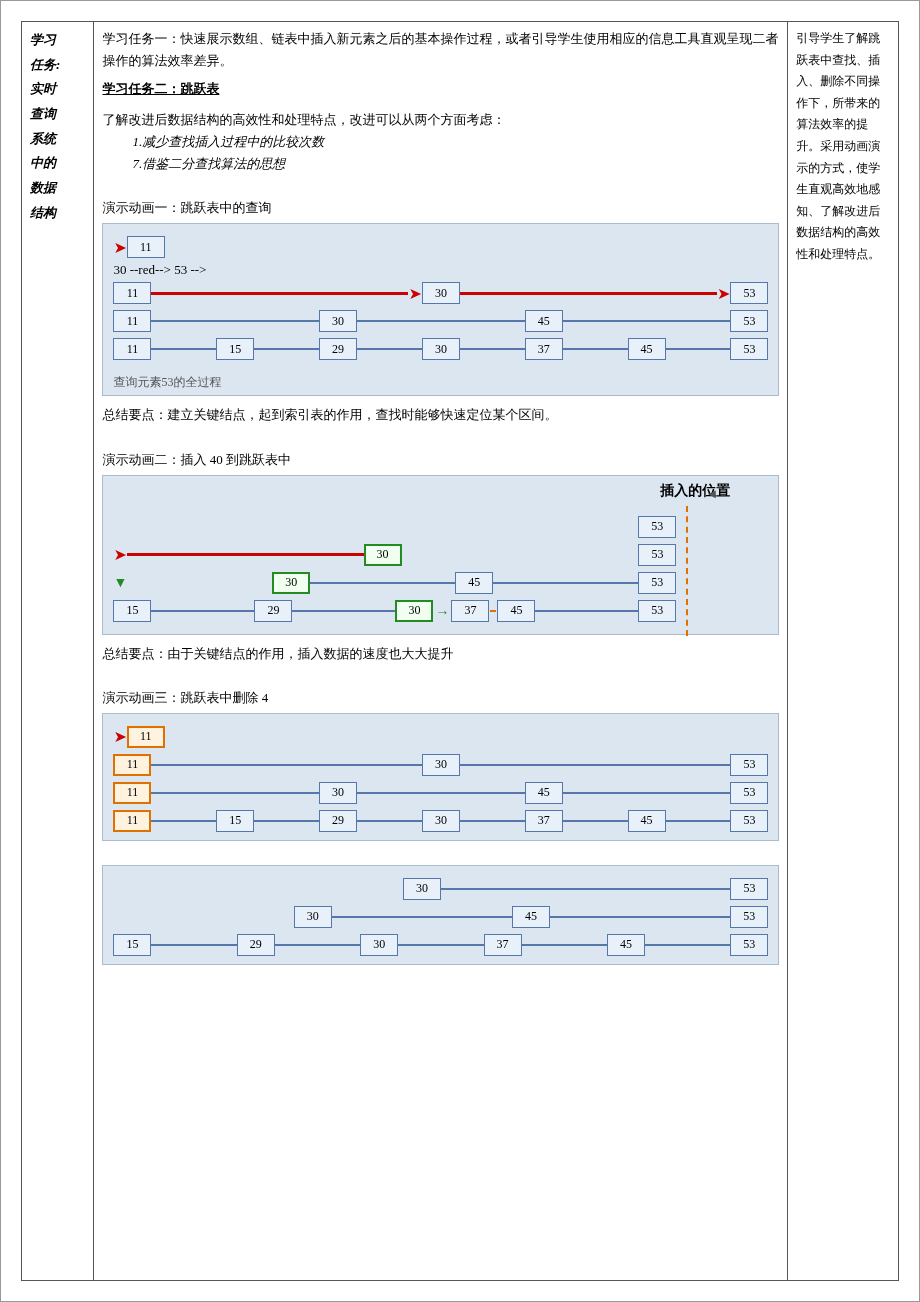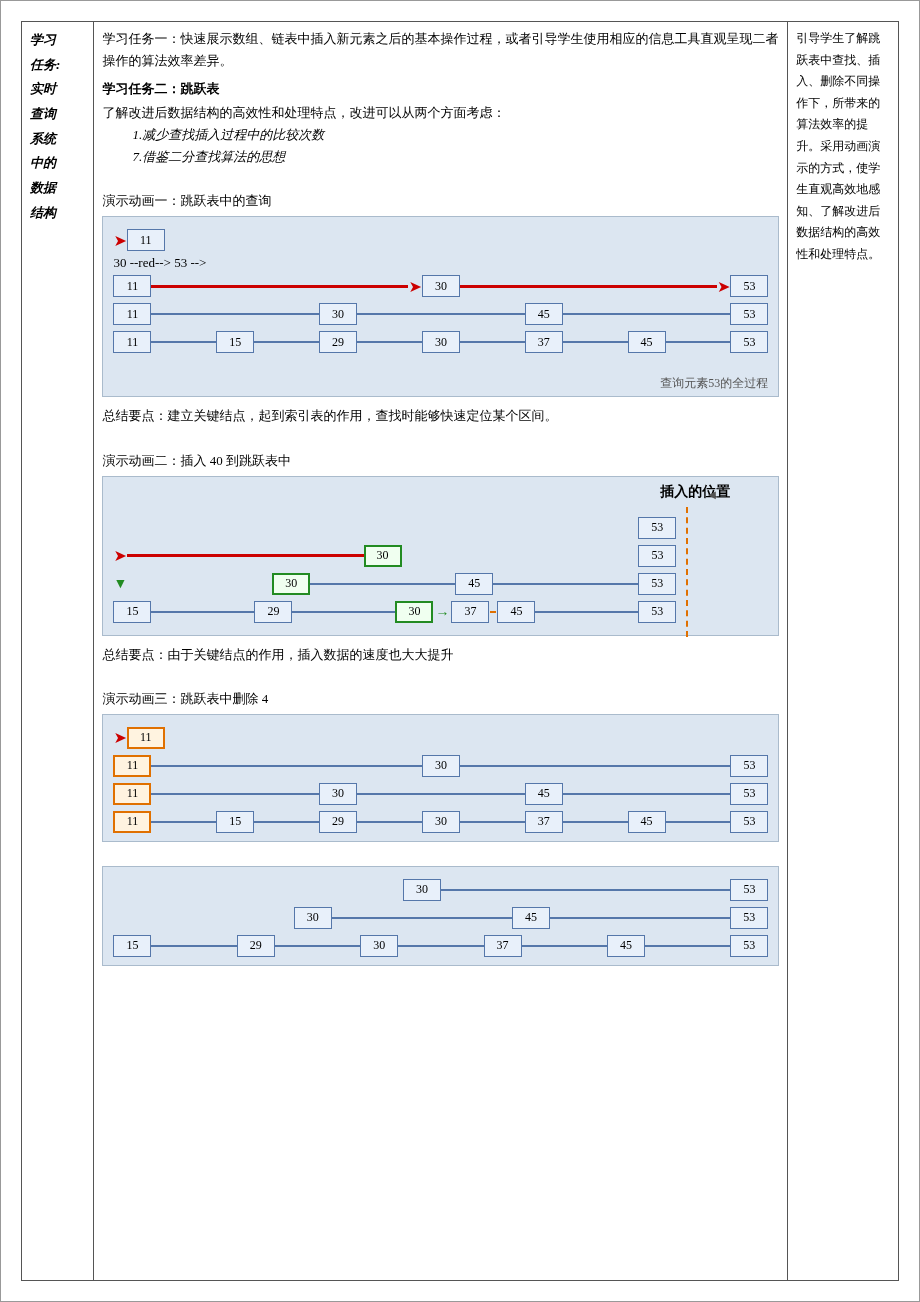--- a/index.html
+++ b/index.html
@@ -45,38 +45,39 @@
       width: 110px;
       font-size: 12px;
       line-height: 1.8;
       font-family: Liberation Serif, serif;
     }
     .task-section {
       margin-bottom: 8px;
     }
     .task-title {
       font-weight: bold;
-      margin-bottom: 4px;
+      margin-bottom: 11px;
+      text-decoration: underline;
     }
     .task-body {
       line-height: 1.7;
     }
     .indent {
       padding-left: 30px;
       font-style: italic;
     }
     .anim-title {
       font-size: 13px;
       margin: 24px 0 4px 0;
     }
     .diagram-caption {
-      text-align: right;
+      text-align: left;
       font-size: 12px;
       color: #555;
-      margin-top: 20px;
+      margin-top: 12px;
     }
     .summary {
       margin: 6px 0 4px 0;
       line-height: 1.7;
     }
     
     .diag-search, .diag-insert, .diag-delete {
       background: #dce6f1;
       border: 1px solid #aabbcc;
       padding: 8px 10px 4px 10px;

